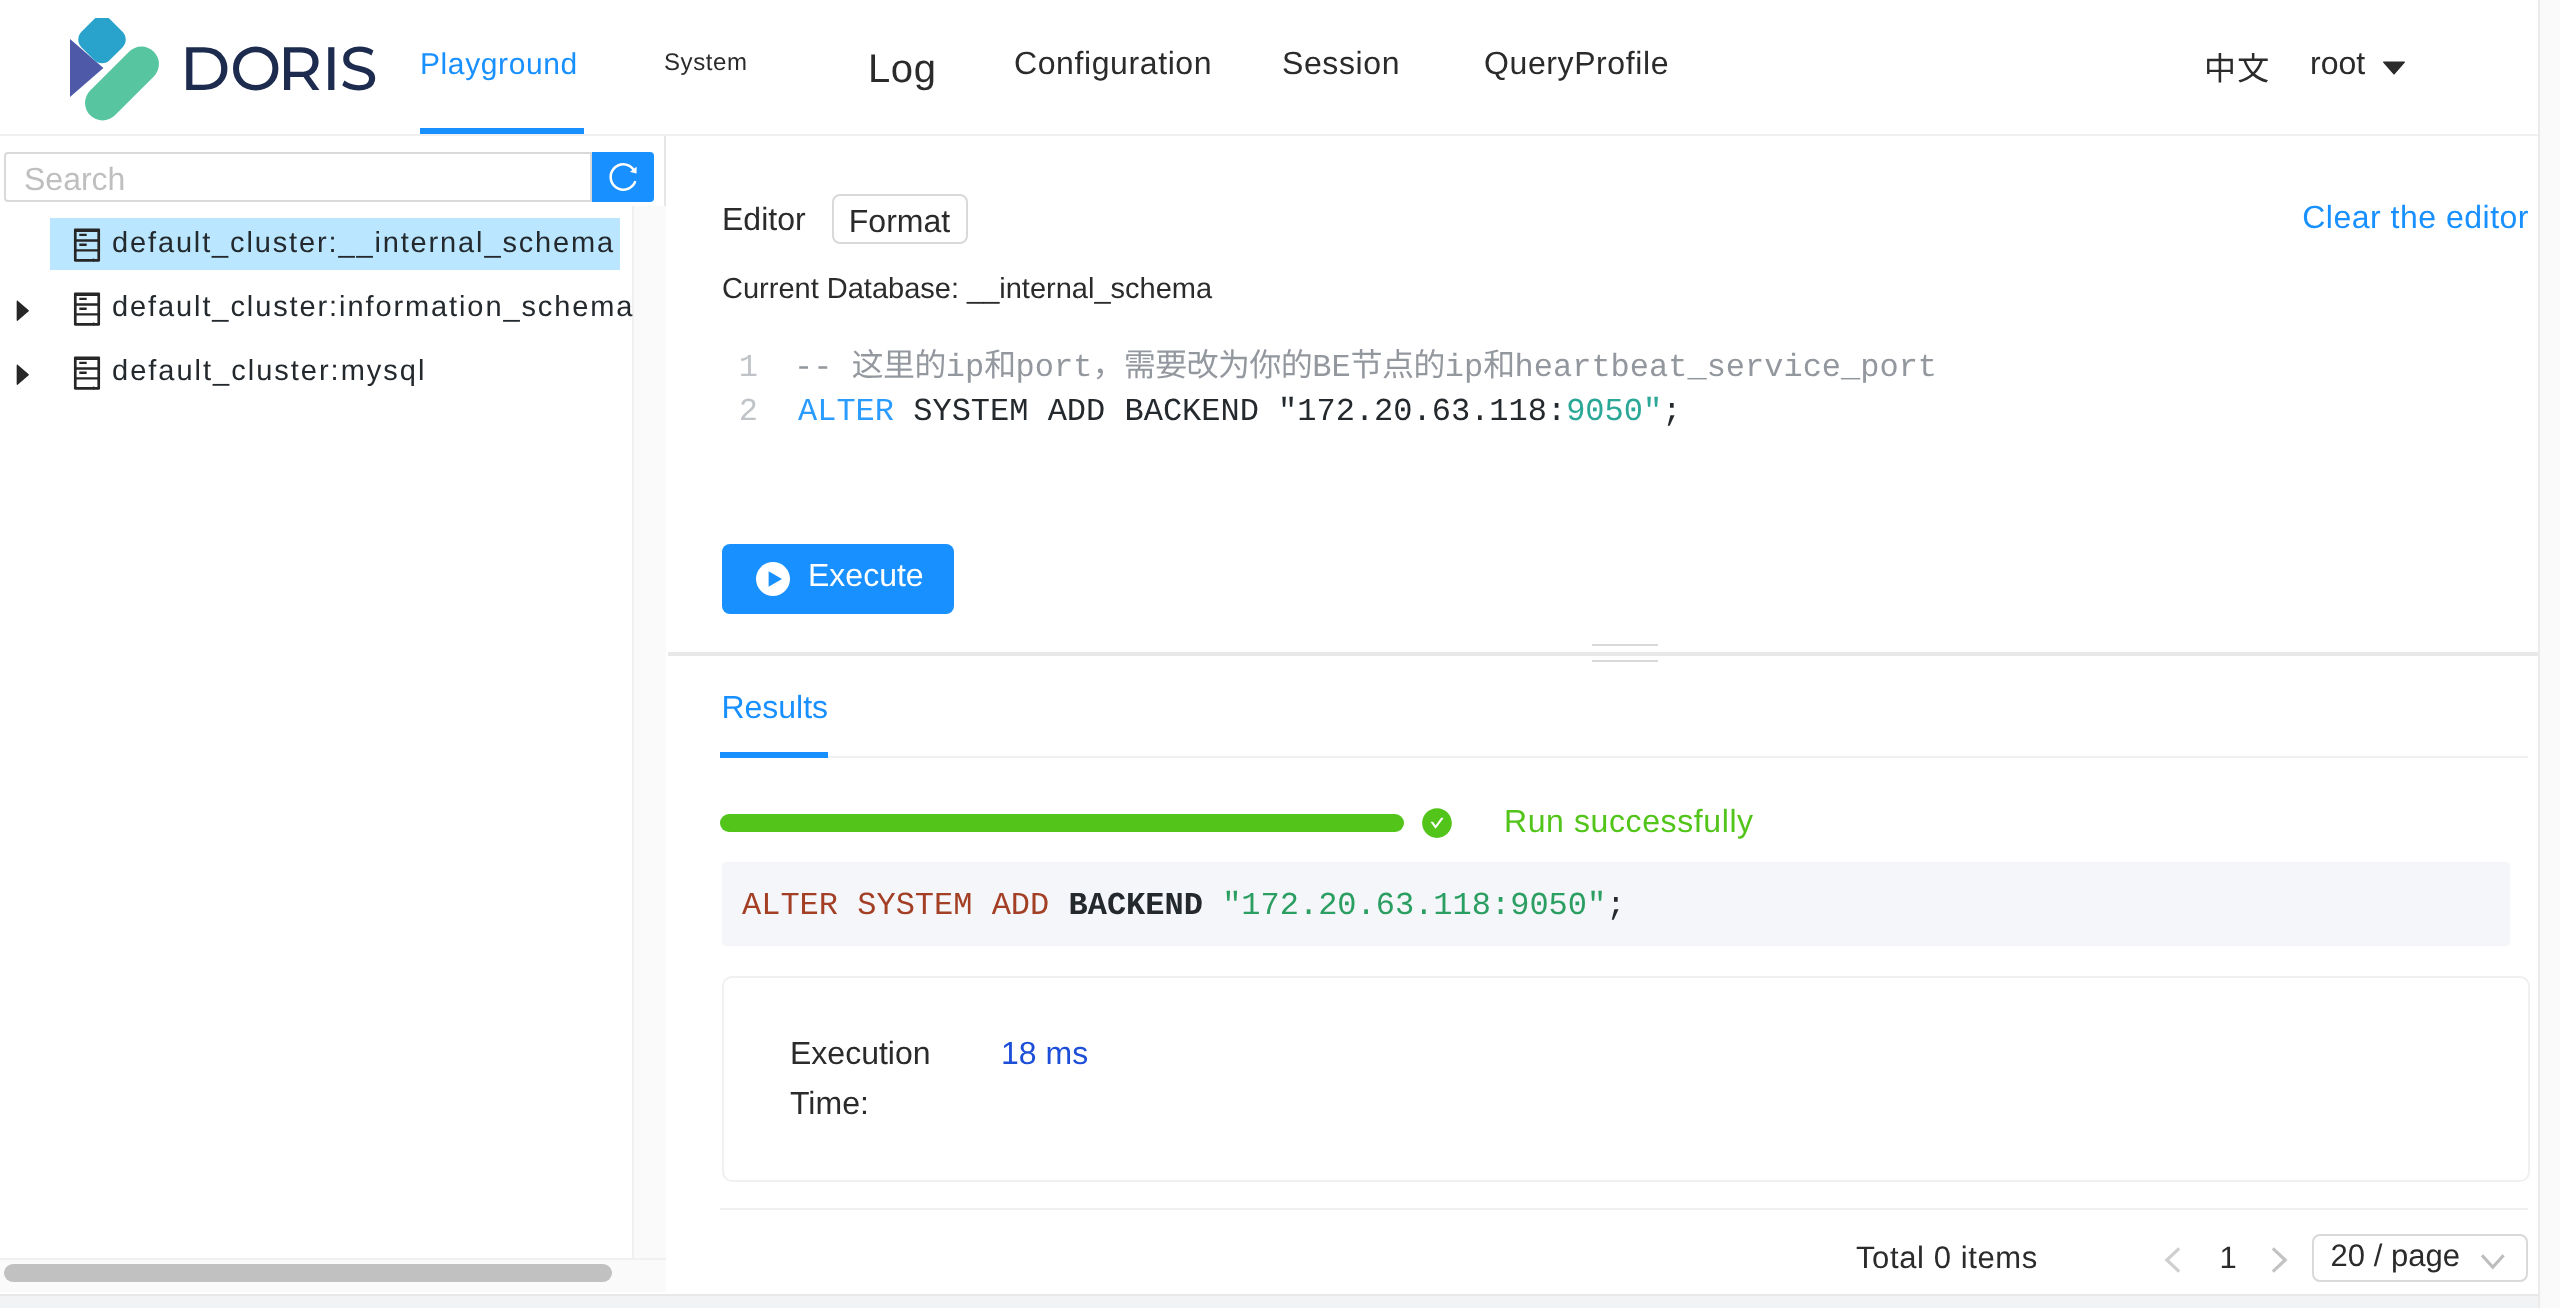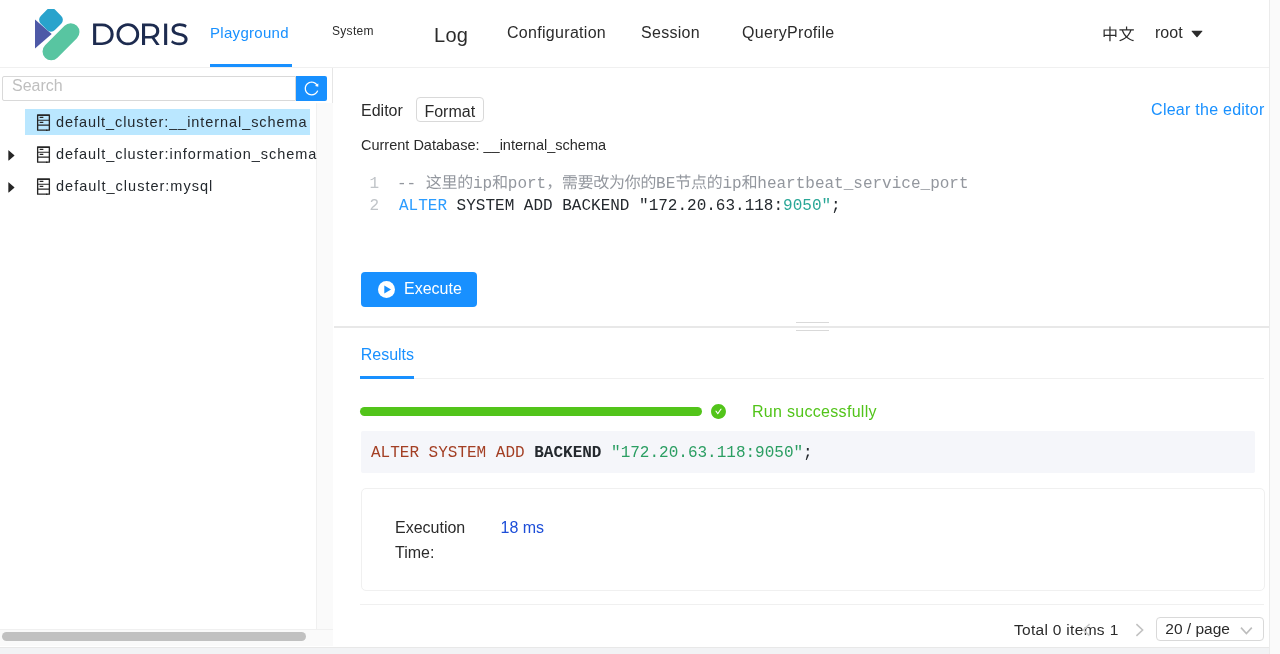--- a/index.html
+++ b/index.html
@@ -35,21 +35,21 @@
   </svg>
 <div class="a" style="left:1155px;top:24px;font-size:16px;color:#2b2b2b">root</div>
 <svg style="position:absolute;left:1189.4px;top:25.6px" width="16" height="16" viewBox="0 0 1024 1024" fill="#2b2b2b">
     <path d="M840.4 300H183.6c-19.7 0-30.7 20.8-18.5 35l328.4 380.8c9.4 10.9 27.5 10.9 37 0L858.9 335c12.2-14.2 1.2-35-18.5-35z"></path>
   </svg>
 
 <div class="a" style="left:0;top:68px;width:333px;height:578px;background:#fff;border-right:1px solid #e6e6e6"></div>
 <div class="a" style="left:316px;top:103px;width:17px;height:526px;background:#fafafa;border-left:1px solid #f0f0f0"></div>
 <div class="a" style="left:0;top:629px;width:333px;height:17px;background:#fafafa;border-top:1px solid #f0f0f0"></div>
 <div class="a" style="left:2px;top:631.5px;width:304px;height:9.5px;background:#c1c1c1;border-radius:5px"></div>
-<div class="a" style="left:2px;top:76px;width:294px;height:25px;border:1px solid #d9d9d9;border-radius:2px 0 0 2px;background:#fff;display:flex;align-items:flex-start">
+<div class="a" style="left:2px;top:76px;width:294px;height:25px;border:1px solid #d9d9d9;border-radius:2px 0 0 2px;background:#fff;display:flex;align-items:flex-end">
     <span style="font-size:16px;color:#bfbfbf;padding-left:9px">Search</span>
   </div>
 <div class="a" style="left:296px;top:76px;width:31px;height:25px;background:#1890ff;border-radius:0 2px 2px 0"></div>
 <svg style="position:absolute;left:303px;top:80px" width="17" height="17" viewBox="0 0 1024 1024" fill="#fff">
     <path d="M909.1 209.3l-56.4 44.1C775.8 155.1 656.2 92 521.9 92 290 92 102.3 279.5 102 511.5 101.7 743.7 289.8 932 521.9 932c181.3 0 335.8-115 394.6-276.1 1.5-4.2-.7-8.9-4.9-10.3l-56.7-19.5a8 8 0 00-10.1 4.8c-1.8 5-3.8 10-5.9 14.9-17.3 41-42.1 77.8-73.7 109.4A344.77 344.77 0 01655.9 829c-42.3 17.9-87.4 27-133.8 27-46.5 0-91.5-9.1-133.8-27A341.5 341.5 0 01279 755.2a342.16 342.16 0 01-73.7-109.4c-17.9-42.4-27-87.4-27-133.9s9.1-91.5 27-133.9c17.3-41 42.1-77.8 73.7-109.4 31.6-31.6 68.4-56.4 109.3-73.8 42.3-17.9 87.4-27 133.8-27 46.5 0 91.5 9.1 133.8 27a341.5 341.5 0 01109.3 73.8c9.9 9.9 19.2 20.4 27.8 31.4l-60.2 47a8 8 0 003 14.1l175.6 43c5 1.2 9.9-2.6 9.9-7.7l.8-180.9c-.1-6.6-7.8-10.3-13-6.2z"></path>
   </svg>
 
 <div class="a" style="left:25px;top:109px;width:285px;height:25.5px;background:#bae7ff"></div>
 <svg style="position:absolute;left:33.6px;top:113px" width="19" height="19" viewBox="0 0 1024 1024" fill="#262626">
     <path d="M832 64H192c-17.7 0-32 14.3-32 32v832c0 17.7 14.3 32 32 32h640c17.7 0 32-14.3 32-32V96c0-17.7-14.3-32-32-32zm-40 824H232V687h560v201zm0-264H232V423h560v201zm0-265H232V160h560v199zM496 208H312c-4.4 0-8 3.6-8 8v48c0 4.4 3.6 8 8 8h184c4.4 0 8-3.6 8-8v-48c0-4.4-3.6-8-8-8zm0 264H312c-4.4 0-8 3.6-8 8v48c0 4.4 3.6 8 8 8h184c4.4 0 8-3.6 8-8v-48c0-4.4-3.6-8-8-8zm144 452a48 48 0 1096 0 48 48 0 10-96 0z"></path>
@@ -126,21 +126,21 @@
 <div class="a" style="left:752px;top:402.5px;font-size:16px;letter-spacing:0.3px;color:#52c41a">Run successfully</div>
 
 <div class="a" style="left:360.7px;top:431px;width:894px;height:42px;background:#f5f6fa;border-radius:2px"></div>
 <div class="a mono" style="left:371px;top:444px;font-size:16px;color:#24292e"><span style="color:#a33f24">ALTER SYSTEM ADD </span><b>BACKEND</b> <span style="color:#2b9e62">"172.20.63.118:9050"</span>;</div>
 
 <div class="a" style="left:360.5px;top:487.7px;width:904px;height:103.3px;border:1px solid #f0f0f0;border-radius:5px"></div>
 <div class="a" style="left:395px;top:516.3px;width:80px;font-size:16px;color:#2b2b2b;line-height:24.5px">Execution Time:</div>
 <div class="a" style="left:500.5px;top:519px;font-size:16px;color:#1d4ed8">18 ms</div>
 
 <div class="a" style="left:360px;top:603.8px;width:904px;height:1px;background:#f0f0f0"></div>
-<div class="a" style="left:1014px;top:621px;font-size:15.5px;letter-spacing:0.3px;color:#2b2b2b">Total 0 items</div>
+<div class="a" style="left:928px;top:621px;font-size:15.5px;letter-spacing:0.3px;color:#2b2b2b">Total 0 items</div>
 <svg class="a" style="left:1082px;top:622.5px" width="9" height="14" viewBox="0 0 9 14" fill="none">
     <polyline points="7.6,1.2 1.4,7 7.6,12.8" stroke="#cfcfcf" stroke-width="1.6"></polyline>
   </svg>
 <div class="a" style="left:1109.8px;top:621px;font-size:15.5px;color:#2b2b2b">1</div>
 <svg class="a" style="left:1135px;top:622.5px" width="9" height="14" viewBox="0 0 9 14" fill="none">
     <polyline points="1.4,1.2 7.6,7 1.4,12.8" stroke="#c2c2c2" stroke-width="1.6"></polyline>
   </svg>
 <div class="a" style="left:1156px;top:616.5px;width:107.5px;height:24.5px;border:1px solid #d9d9d9;border-radius:4px;background:#fff"></div>
 <div class="a" style="left:1165.3px;top:620px;font-size:15.5px;color:#2b2b2b">20 / page</div>
 <svg class="a" style="left:1239.5px;top:625.5px" width="13" height="10" viewBox="0 0 13 10" fill="none">

